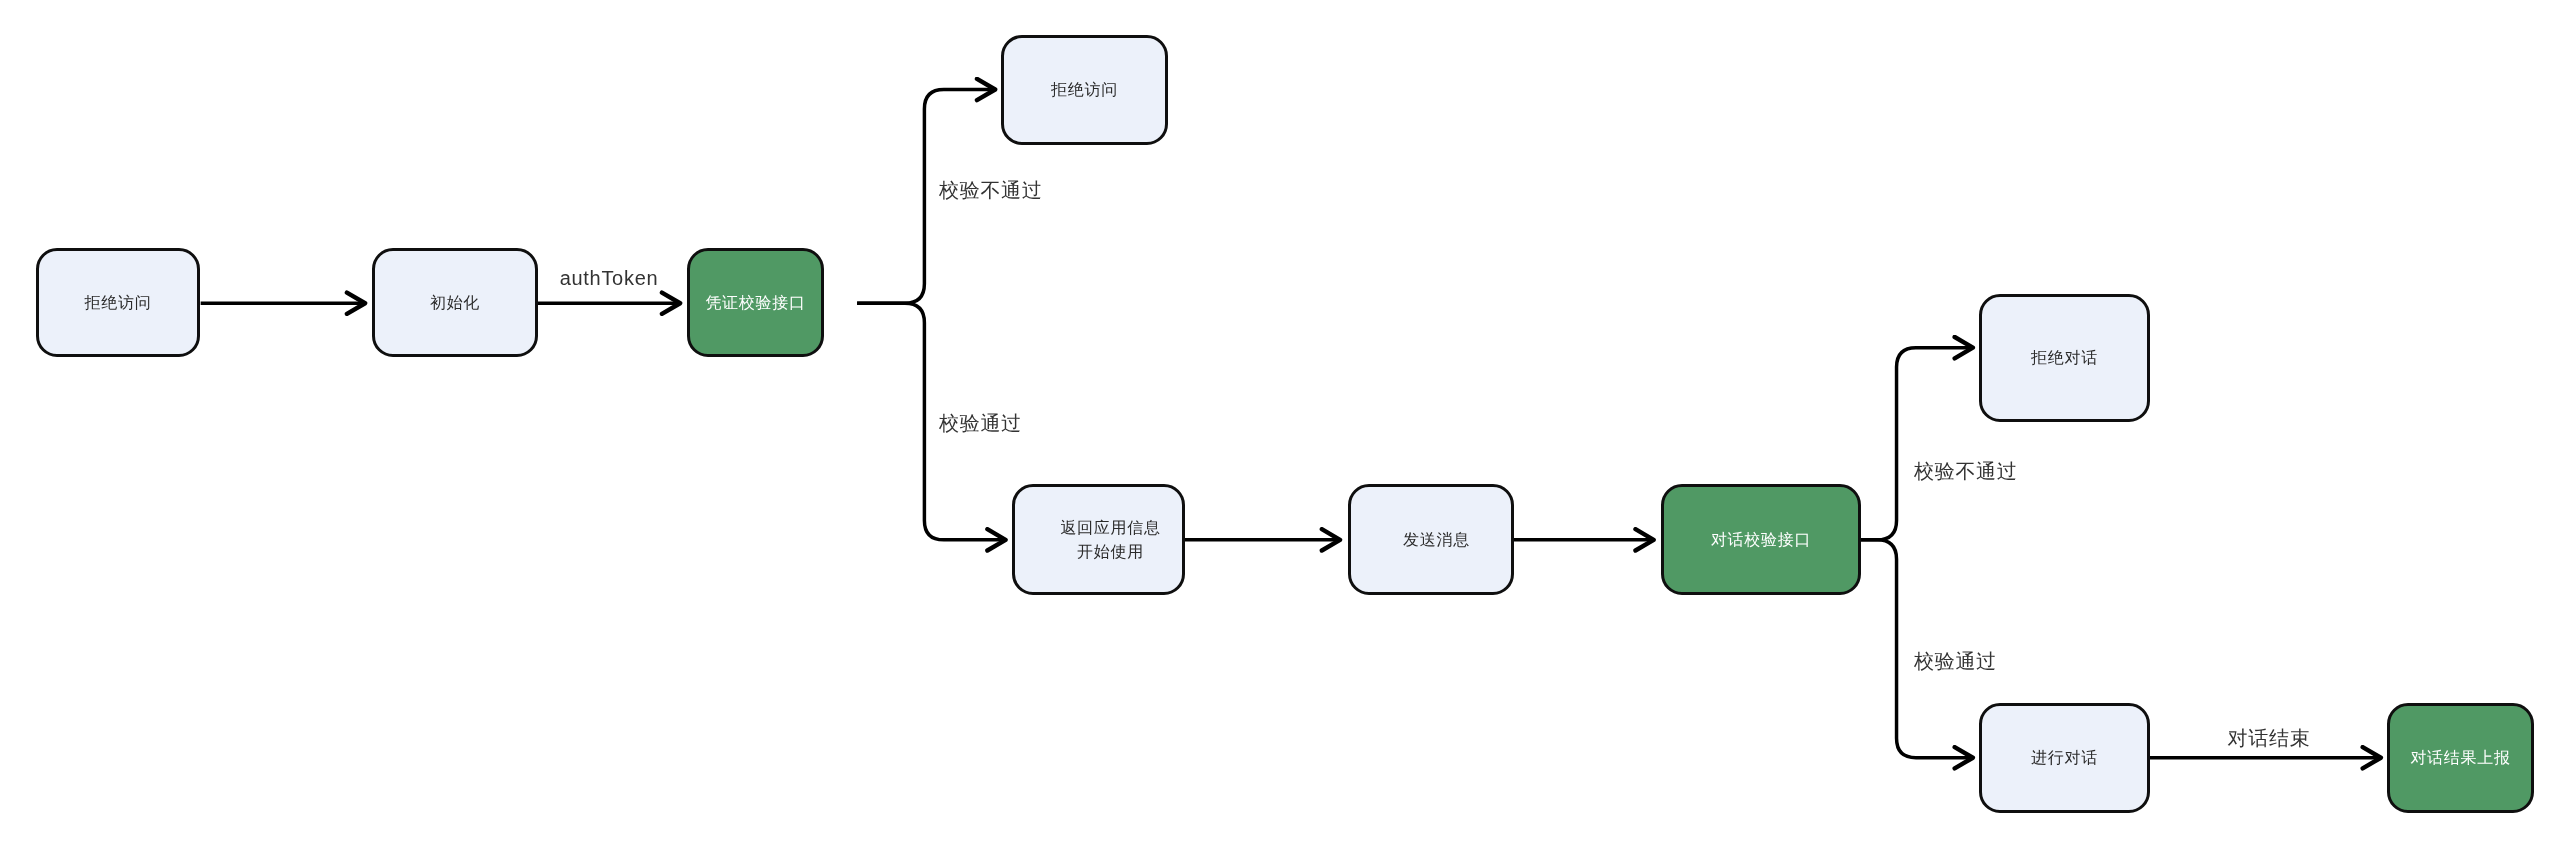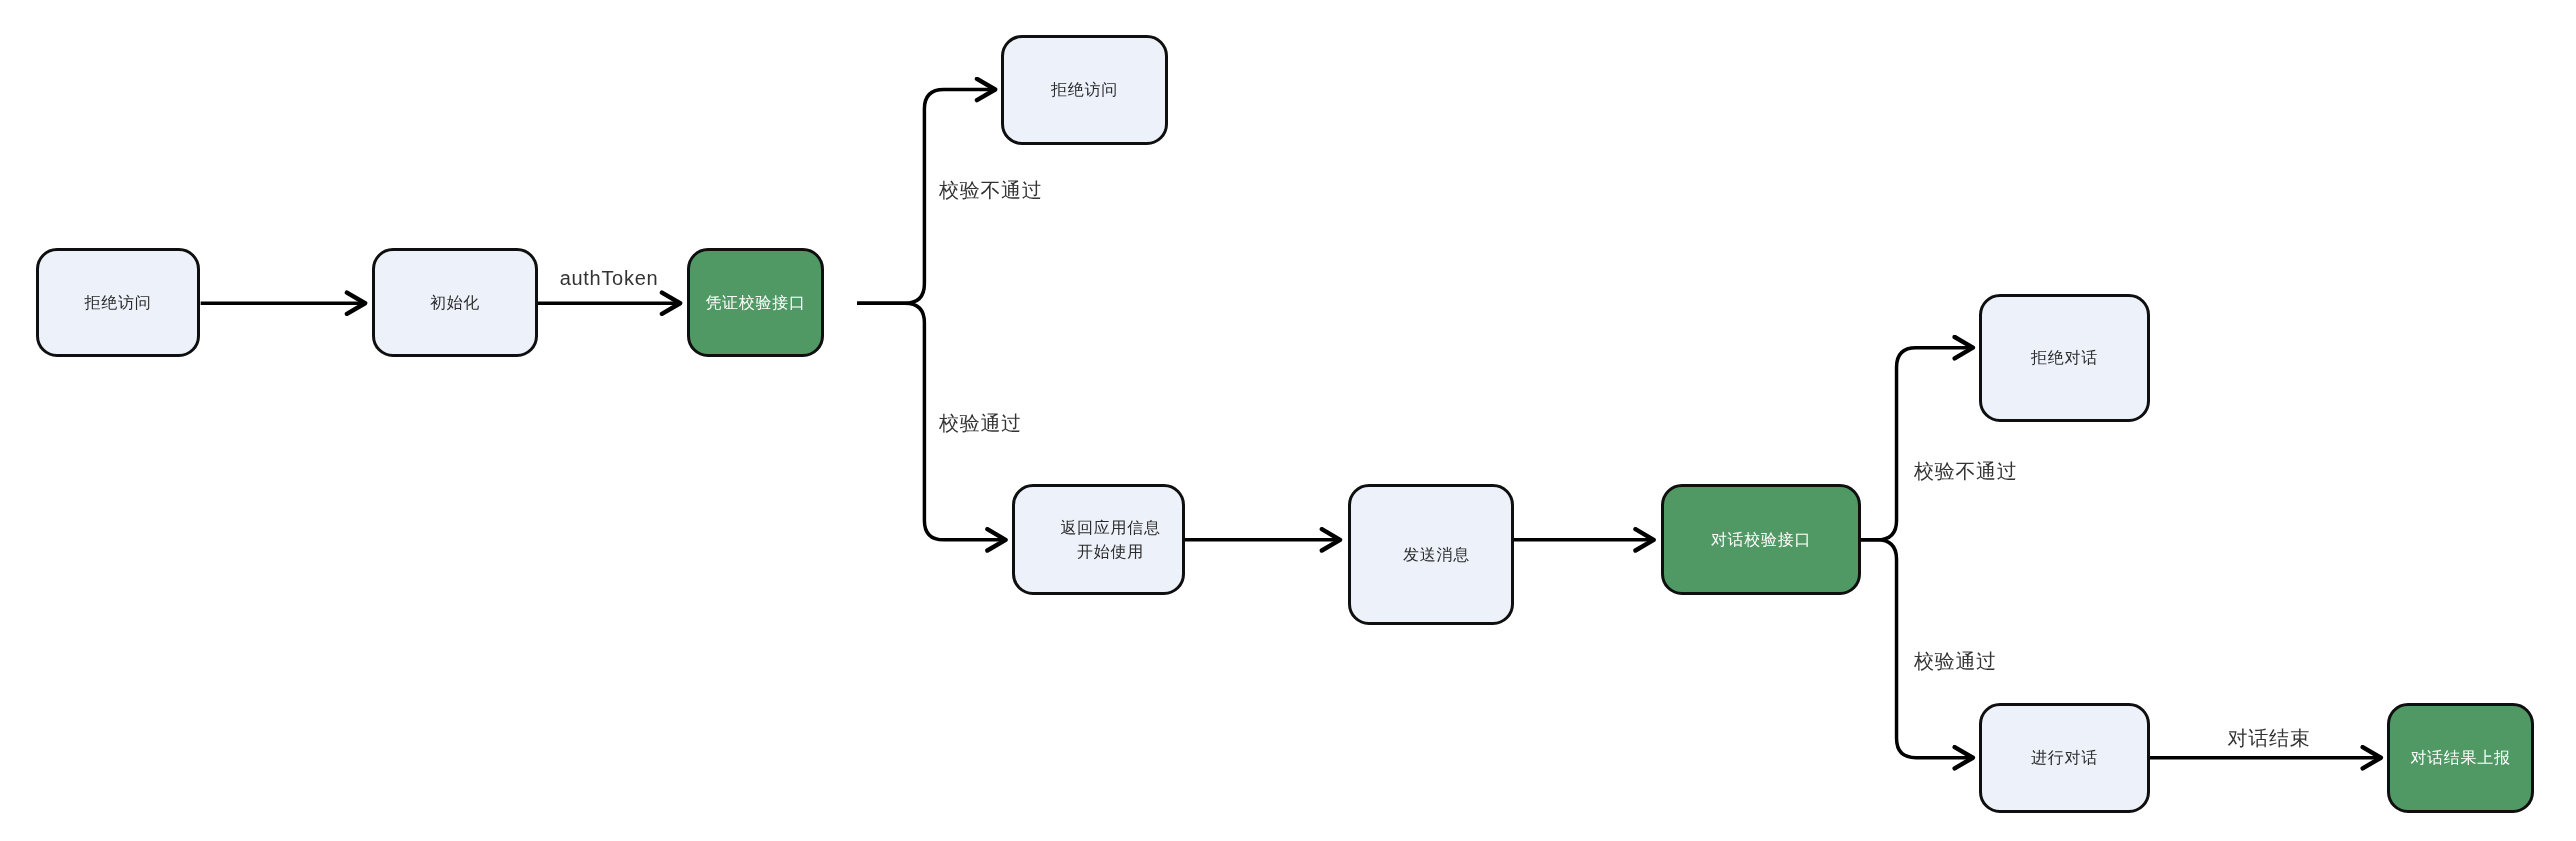--- a/index.html
+++ b/index.html
@@ -96,21 +96,21 @@
 
   <div class="node" style="left:1001px; top:35px; width:167px; height:110px;">
     <span>拒绝访问</span>
   </div>
 
   <div class="node" style="left:1012px; top:484px; width:173px; height:111px;padding-left:24px;">
     <span>返回应用信息</span>
     <span>开始使用</span>
   </div>
 
-  <div class="node" style="left:1348px; top:484px; width:166px; height:141px;padding-left:11px;">
+  <div class="node" style="left:1348px; top:484px; width:166px; height:111px;padding-left:11px;">
     <span>发送消息</span>
   </div>
 
   <div class="node node--accent" style="left:1661px; top:484px; width:200px; height:111px;">
     <span>对话校验接口</span>
   </div>
 
   <div class="node" style="left:1979px; top:294px; width:171px; height:128px;">
     <span>拒绝对话</span>
   </div>

